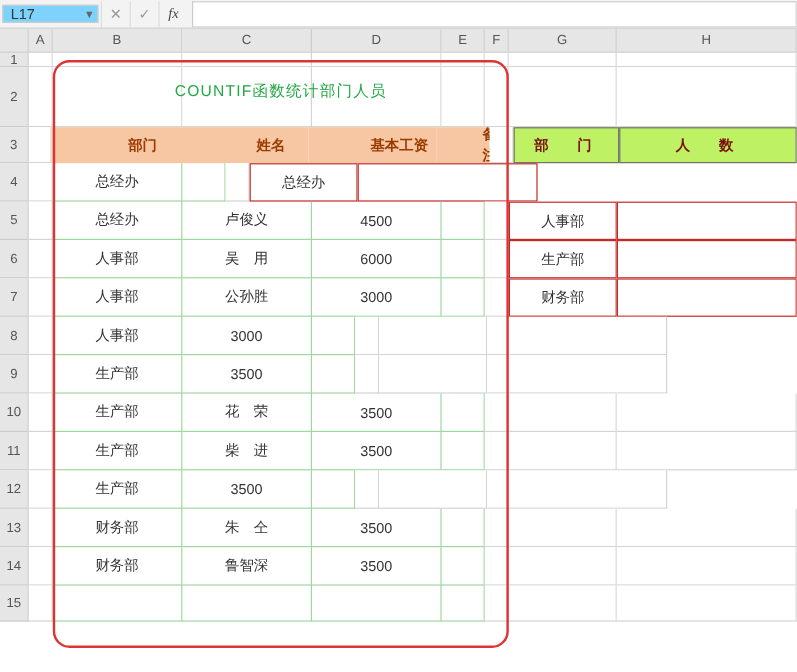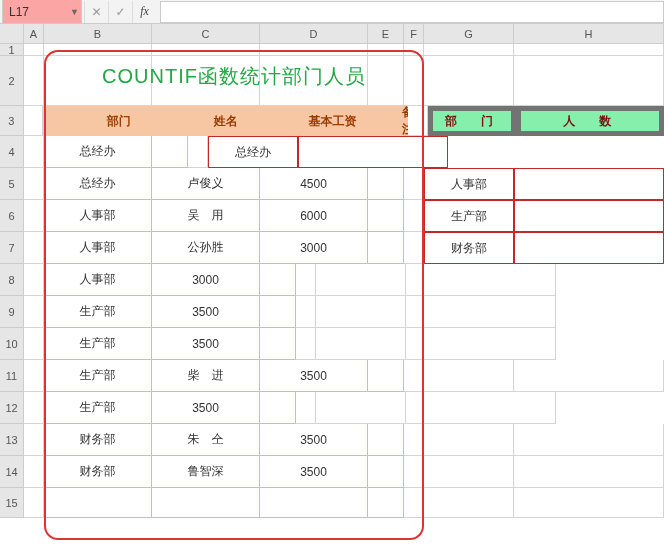--- a/index.html
+++ b/index.html
@@ -16,23 +16,23 @@
 
 .formula-bar {
   display: flex;
   align-items: center;
   height: 24px;
   border-bottom: 1px solid #ccc;
   background: #f3f3f3;
 }
 .name-box {
   width: 80px;
-  height: 25px;
+  height: 15px;
   border: 1px solid #ccc;
-  background: #fca5a5;
+  background: #7dd3fc;
   padding: 0 6px;
   display: flex;
   align-items: center;
   justify-content: space-between;
   margin: 0 2px;
   gap: 41px;
 }
 .name-box .arrow {
   font-size: 9px;
   color: #666;
@@ -71,25 +71,25 @@
 }
 .tcell {
   display: flex; align-items: center; justify-content: center;
   border-right: 1px solid #9fd89f;
   border-bottom: 1px solid #9fd89f;
   color: #333;
 }
 
 
 .shdr {
-  background: #86efac;
+  background: #bef264;
   color: #7a1010;
   font-weight: bold;
   display: flex; align-items: center; justify-content: center;
-  border: 5px solid #737373;
+  border: 1px solid #737373;
   letter-spacing: 6px;
 }
 .scell {
   display: flex; align-items: center; justify-content: center;
   border: 1px solid #c62828;
   background: #fff;
 }
 
 
 .scope-border {
@@ -227,20 +227,21 @@
         <div class="tcell" style="width: 108px;">3500</div>
         <div class="tcell" style="width: 36px;"></div>
         <div class="cell" style="width: 20px;"></div>
         <div class="cell" style="width: 90px;"></div>
         <div class="cell" style="width: 150px;"></div>
       </div>
       <div style="display: flex; height: 32px;">
         <div class="rowhdr" style="width: 24px;">10</div>
         <div class="cell" style="width: 20px;"></div>
         <div class="tcell" style="width: 108px;">生产部</div>
+        <div class="tcell" style="width: 108px;">花　荣</div>
         <div class="tcell" style="width: 108px;">3500</div>
         <div class="tcell" style="width: 36px;"></div>
         <div class="cell" style="width: 20px;"></div>
         <div class="cell" style="width: 90px;"></div>
         <div class="cell" style="width: 150px;"></div>
       </div>
       <div style="display: flex; height: 32px;">
         <div class="rowhdr" style="width: 24px;">11</div>
         <div class="cell" style="width: 20px;"></div>
         <div class="tcell" style="width: 108px;">生产部</div>
@@ -290,14 +291,14 @@
         <div class="tcell" style="width: 108px;"></div>
         <div class="tcell" style="width: 108px;"></div>
         <div class="tcell" style="width: 36px;"></div>
         <div class="cell" style="width: 20px;"></div>
         <div class="cell" style="width: 90px;"></div>
         <div class="cell" style="width: 150px;"></div>
       </div>
     </div>
 
   <div class="scope-border" style="left:44px; top:26px; width:380px; height:490px;"></div>
-<div style="position: absolute; left: 48px; top: 28px; width: 372px; height: 48px; display: flex; align-items: center; justify-content: center; font-size: 20px; color: rgb(34, 168, 68); letter-spacing: 1px;">COUNTIF函数统计部门人员</div>
+<div style="position: absolute; left: 48px; top: 28px; width: 372px; height: 48px; display: flex; align-items: center; justify-content: center; font-size: 13px; color: rgb(34, 168, 68); letter-spacing: 1px;">COUNTIF函数统计部门人员</div>
   </div>
 
 </body></html>

